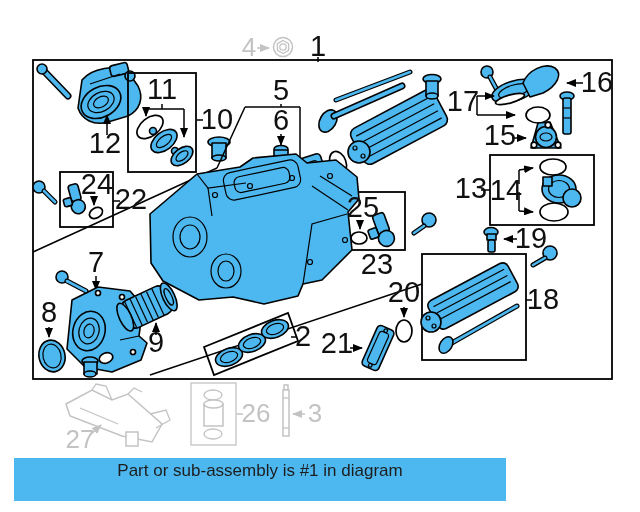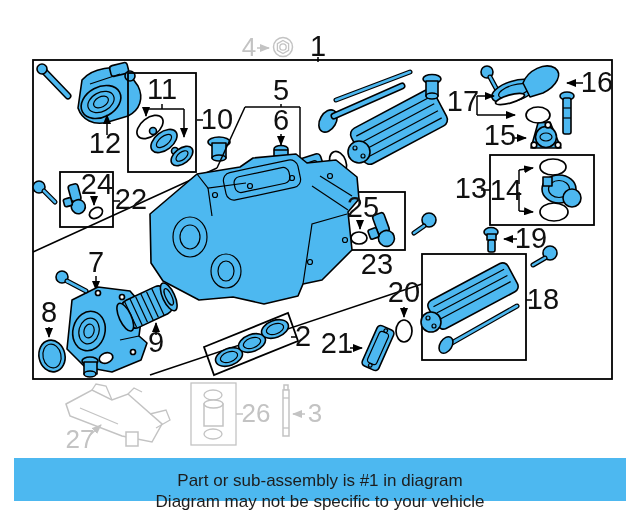--- a/index.html
+++ b/index.html
@@ -14,23 +14,23 @@
   .bx {fill:none;stroke:#000;stroke-width:1.8;}
   .so {stroke:#000;stroke-width:7;stroke-linecap:round;}
   .si {stroke:#4db8f0;stroke-width:4;stroke-linecap:round;}
   .so2{stroke:#000;stroke-width:5;stroke-linecap:round;}
   .si2{stroke:#4db8f0;stroke-width:2.6;stroke-linecap:round;}
   .cl {font-size:29px;fill:#101010;text-anchor:middle;}
   .clg{font-size:26px;fill:#c3c3c3;text-anchor:middle;}
   .g  {stroke:#c3c3c3;fill:#fff;stroke-width:1.5;}
   .gd {stroke:#c3c3c3;fill:none;stroke-width:1.3;}
   .lng{stroke:#c3c3c3;stroke-width:1.5;fill:none;}
-  .banner{position:absolute;left:14px;top:458px;width:612px;height:43px;
+  .banner{position:absolute;left:14px;top:458px;width:492px;height:43px;
           background:#4db8f0;color:#1d1d1d;text-align:center;
-          font-size:17px;line-height:21px;box-sizing:border-box;padding-top:12px;}
+          font-size:17px;line-height:21px;box-sizing:border-box;padding-top:2px;}
 </style>
 </head>
 <body>
 
 <div class="stage">
 <svg width="640" height="512" viewBox="0 0 640 512">
   <defs>
     <marker id="ah" markerUnits="userSpaceOnUse" markerWidth="10" markerHeight="8" refX="9" refY="4" orient="auto">
       <path d="M0,0 L10,4 L0,8 Z" fill="#000"></path>
     </marker>
@@ -410,15 +410,14 @@
   <text x="131" y="209" class="cl">22</text>
   <text x="377" y="274" class="cl">23</text>
   <text x="97" y="194" class="cl">24</text>
   <text x="363" y="217" class="cl">25</text>
   <text x="256" y="422" class="clg">26</text>
   <text x="80" y="448" class="clg">27</text>
 </svg>
 
 <div class="banner">
   <div>Part or sub-assembly is #1 in diagram</div>
-  <div>Diagram may not be specific to your vehicle</div>
 </div>
 </div>
 
 </body></html>

